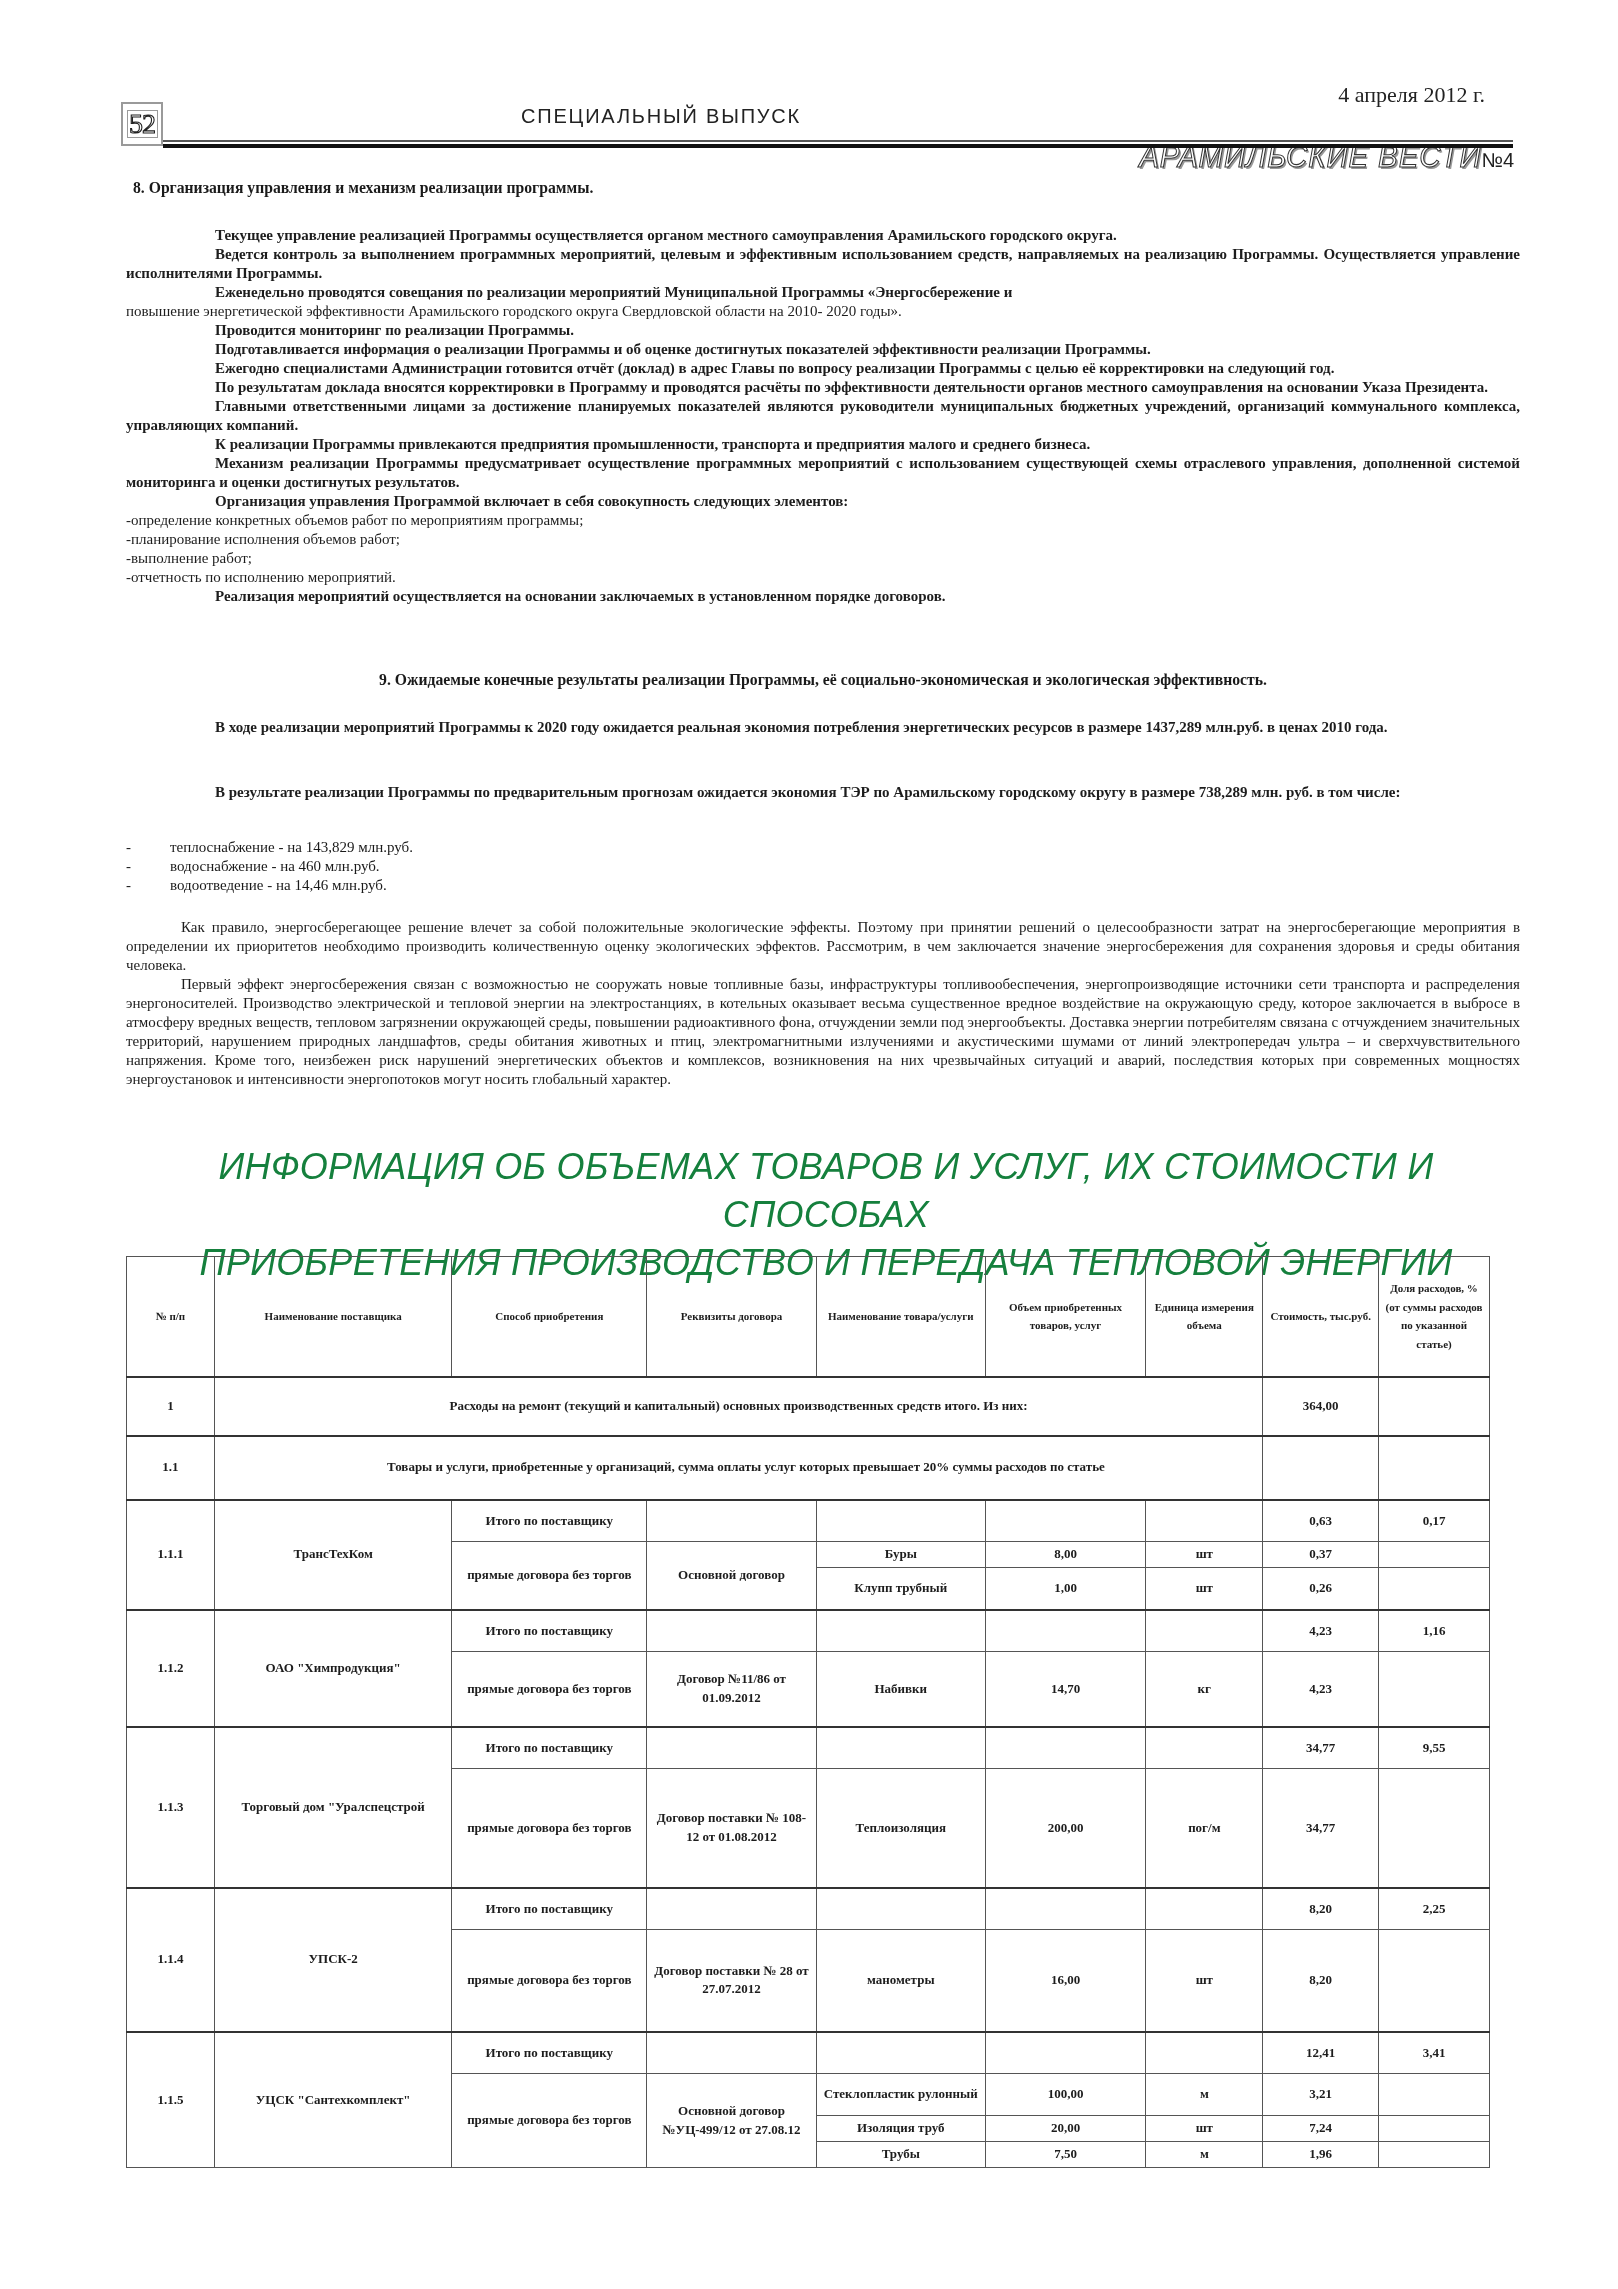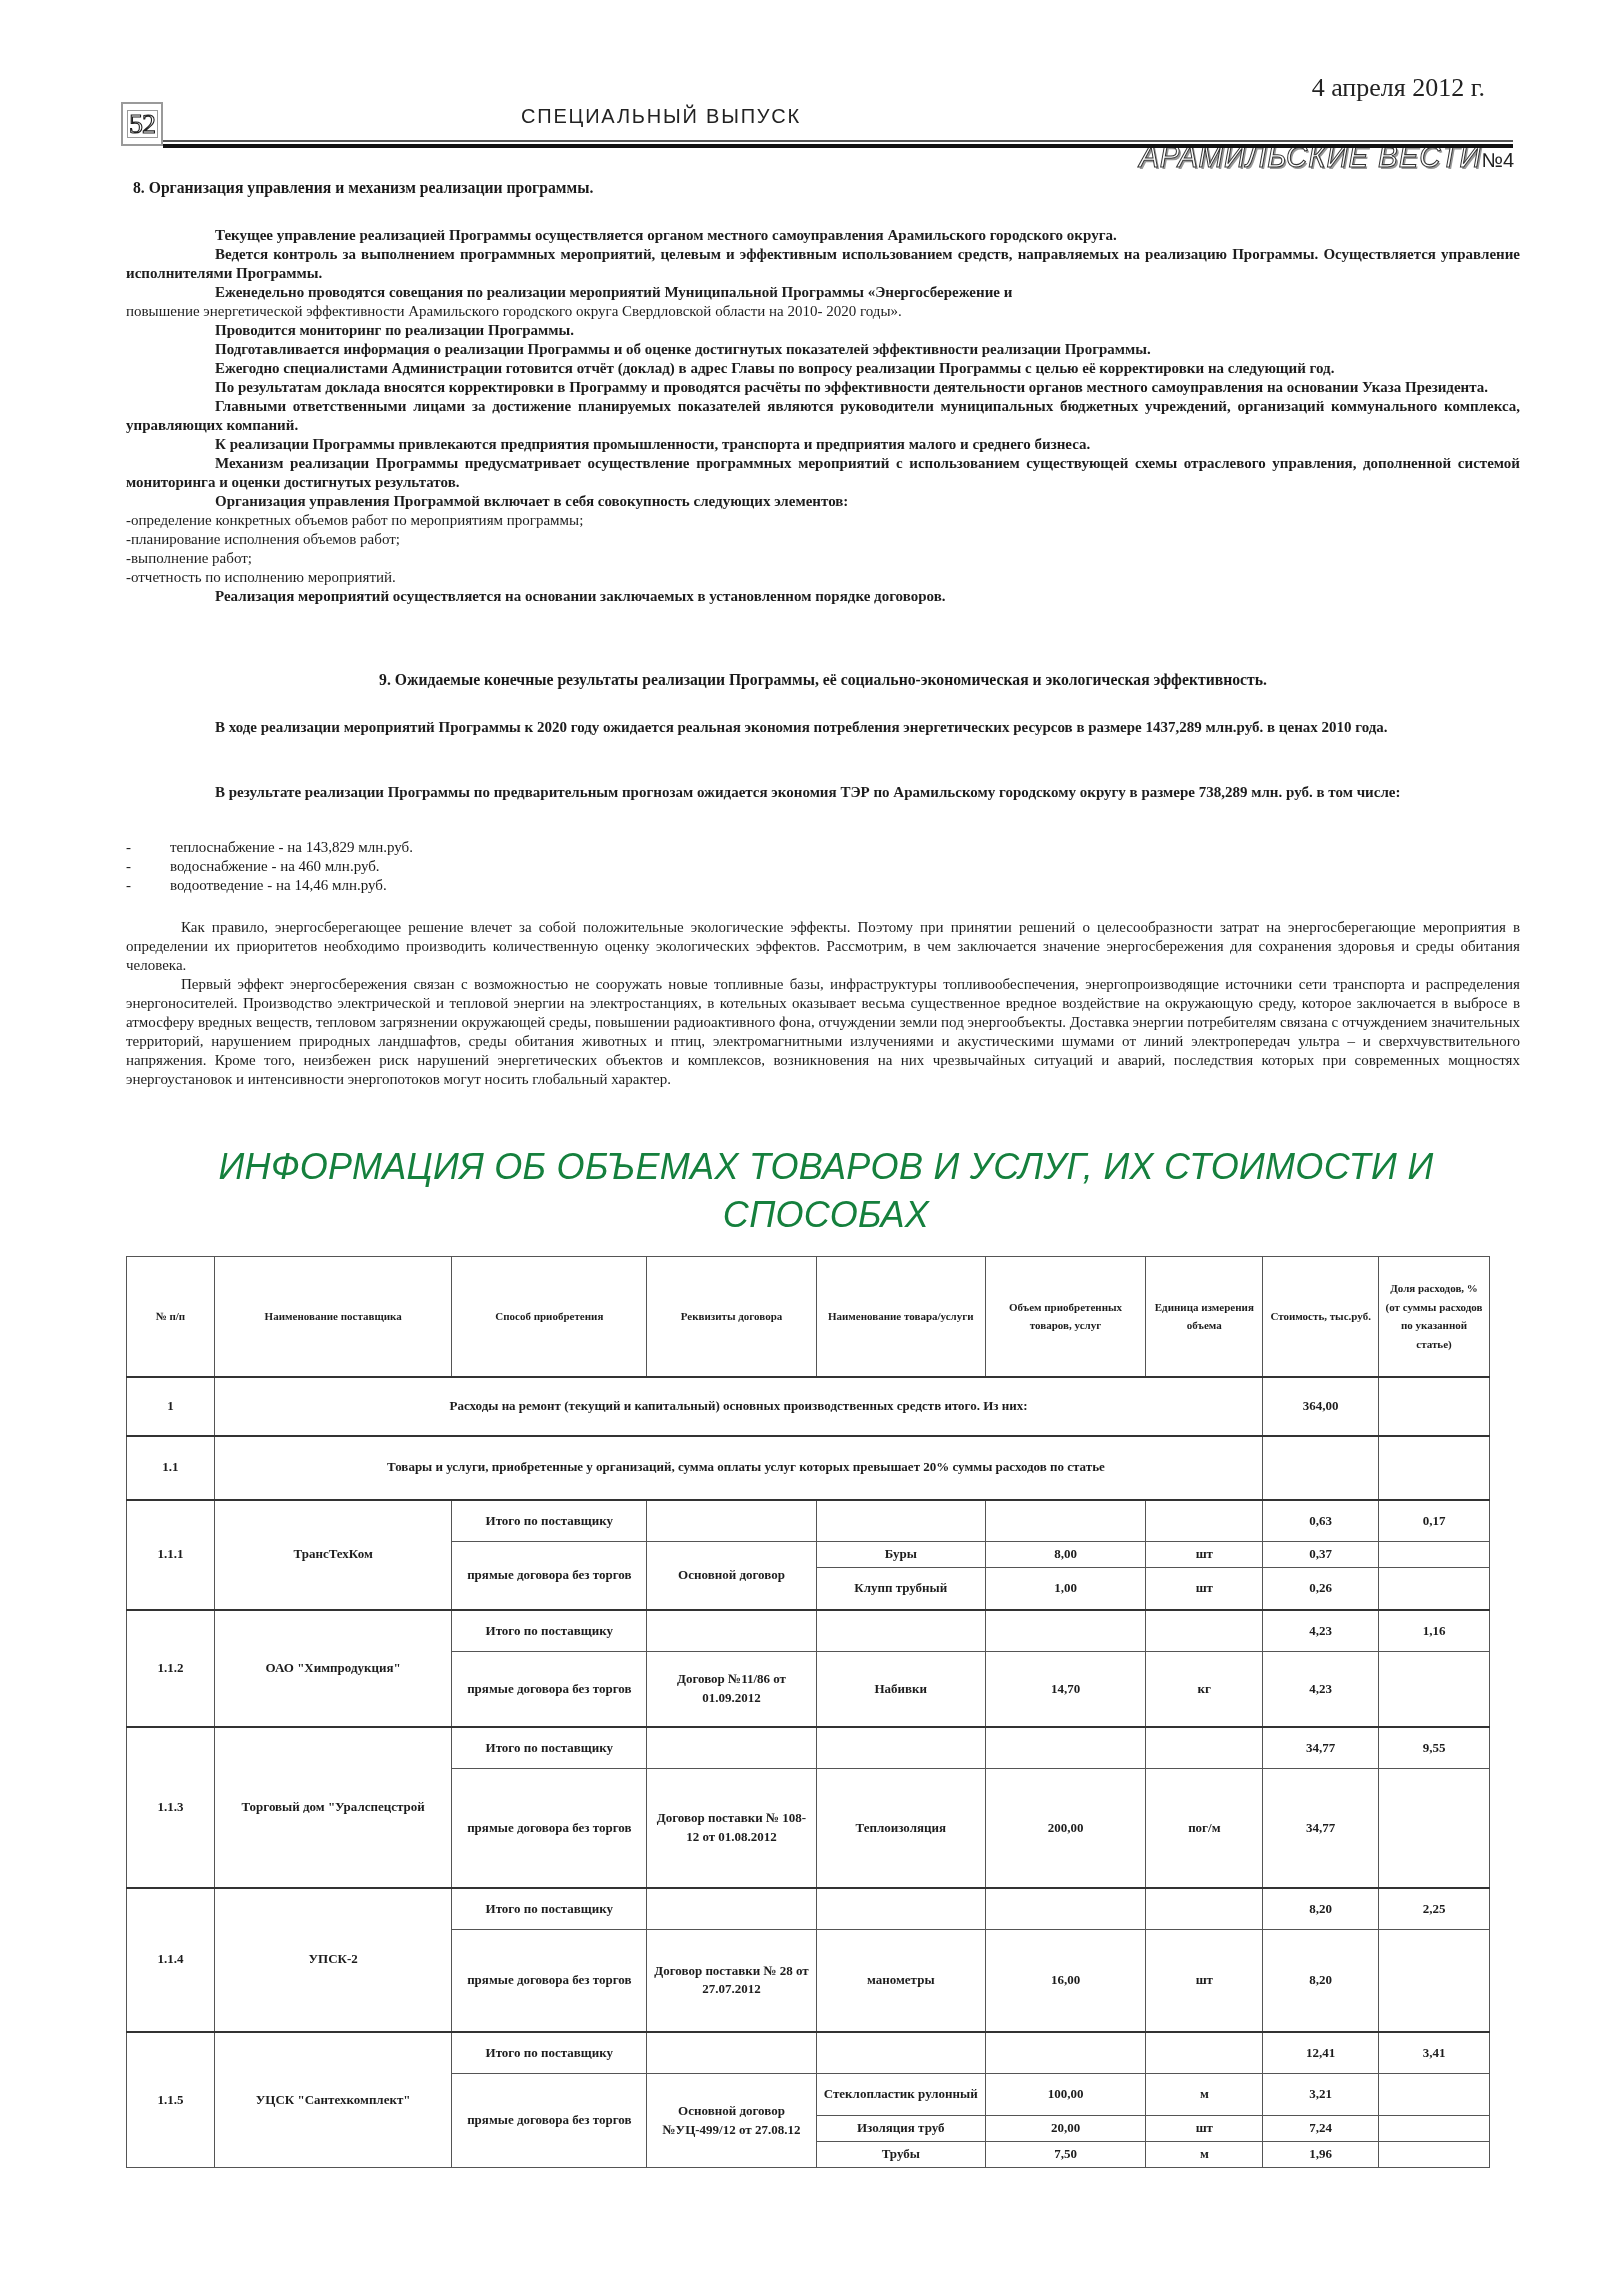--- a/index.html
+++ b/index.html
@@ -20,22 +20,22 @@
   }
   .header-rule { position: absolute; left: 163px; width: 1350px; background: #111; }
   .header-rule.r1 { top: 140px; height: 1.8px; background: #555; }
   .header-rule.r2 { top: 144px; height: 3.7px; }
   .header-section {
     position: absolute; left: 521px; top: 105px; width: 314px;
     font-family: "Liberation Sans", "DejaVu Sans", sans-serif;
     font-size: 20px; letter-spacing: 1.8px; color: #222;
   }
   .header-date {
-    position: absolute; right: 134px; top: 73px;
-    font-family: "Liberation Serif", serif; font-size: 26px; color: #222;
+    position: absolute; right: 134px; top: 82px;
+    font-family: "Liberation Serif", serif; font-size: 22px; color: #222;
   }
   .header-masthead {
     position: absolute; right: 105px; top: 96px; display: flex; align-items: baseline; gap: 0; margin-top: 44px;
   }
   .masthead-name {
     font-family: "Liberation Sans", sans-serif; font-style: italic; font-size: 29.5px;
     letter-spacing: 0.9px; color: #fff; -webkit-text-stroke: 1px #333;
     text-shadow: 1.8px 1.8px 0 #999; transform: scaleY(1.05);
   }
   .masthead-issue { font-family: "Liberation Sans", sans-serif; font-size: 20px; color: #222; }
@@ -144,20 +144,21 @@
   </div>
 </div>
 
 <div class="text-block" style="top:918px;">
   <p class="ind2">Как правило, энергосберегающее решение влечет за собой положительные экологические эффекты. Поэтому при принятии решений о целесообразности затрат на энергосберегающие мероприятия в определении их приоритетов необходимо производить количественную оценку экологических эффектов. Рассмотрим, в чем заключается значение энергосбережения для сохранения здоровья и среды обитания человека.</p>
   <p class="ind2">Первый эффект энергосбережения связан с возможностью не сооружать новые топливные базы, инфраструктуры топливообеспечения, энергопроизводящие источники сети транспорта и распределения энергоносителей. Производство электрической и тепловой энергии на электростанциях, в котельных оказывает весьма существенное вредное воздействие на окружающую среду, которое заключается в выбросе в атмосферу вредных веществ, тепловом загрязнении окружающей среды, повышении радиоактивного фона, отчуждении земли под энергообъекты. Доставка энергии потребителям связана с отчуждением значительных территорий, нарушением природных ландшафтов, среды обитания животных и птиц, электромагнитными излучениями и акустическими шумами от линий электропередач ультра – и сверхчувствительного напряжения. Кроме того, неизбежен риск нарушений энергетических объектов и комплексов, возникновения на них чрезвычайных ситуаций и аварий, последствия которых при современных мощностях энергоустановок и интенсивности энергопотоков могут носить глобальный характер.</p>
 </div>
 
 <div class="big-title">
   <div>ИНФОРМАЦИЯ ОБ ОБЪЕМАХ ТОВАРОВ И УСЛУГ, ИХ СТОИМОСТИ И СПОСОБАХ</div>
+  <div>ПРИОБРЕТЕНИЯ ПРОИЗВОДСТВО И ПЕРЕДАЧА ТЕПЛОВОЙ ЭНЕРГИИ</div>
 </div>
 
 <table class="supply">
   <colgroup>
     <col style="width:88px">
       <col style="width:238px">
       <col style="width:195px">
       <col style="width:170px">
     <col style="width:169px">
       <col style="width:161px">

